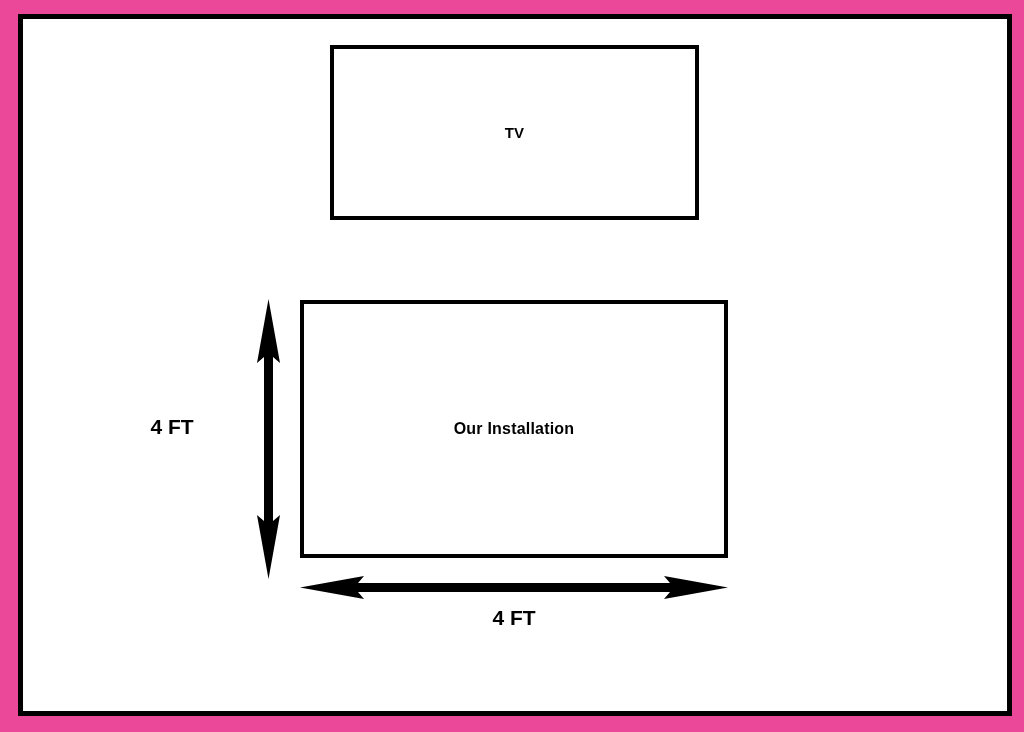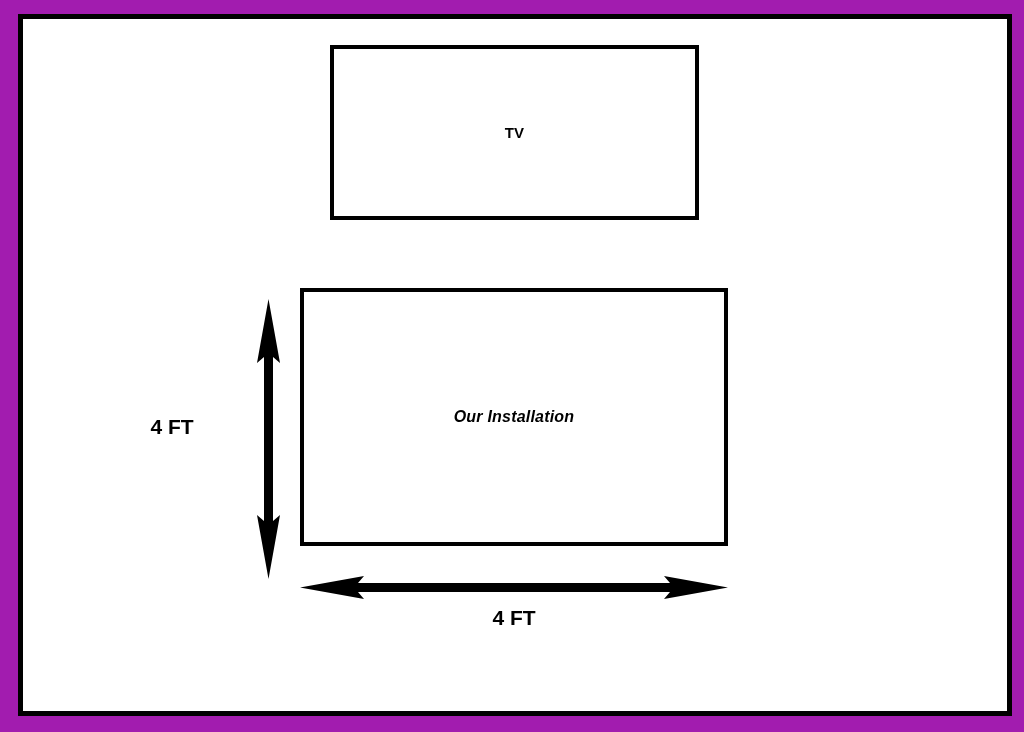--- a/index.html
+++ b/index.html
@@ -5,21 +5,21 @@
   html, body {
     margin: 0;
     padding: 0;
     background: #ffffff;
     font-family: "Liberation Sans", sans-serif;
   }
   .canvas {
     position: relative;
     width: 1024px;
     height: 732px;
-    background: #a21caf;
+    background: #ec4899;
     overflow: hidden;
   }
   .frame {
     position: absolute;
     left: 18px;
     top: 14px;
     width: 994px;
     height: 702px;
     border: 5px solid #000000;
     box-sizing: border-box;
@@ -35,24 +35,23 @@
     justify-content: center;
   }
   .tv-box {
     left: 330px;
     top: 45px;
     width: 369px;
     height: 175px;
   }
   .installation-box {
     left: 300px;
-    top: 288px;
+    top: 300px;
     width: 428px;
     height: 258px;
-    font-style: italic;
   }
   .box-label {
     font-weight: 700;
     font-size: 16px;
     color: #000000;
     letter-spacing: 0.2px;
   }
   .tv-box .box-label {
     font-size: 15px;
   }

